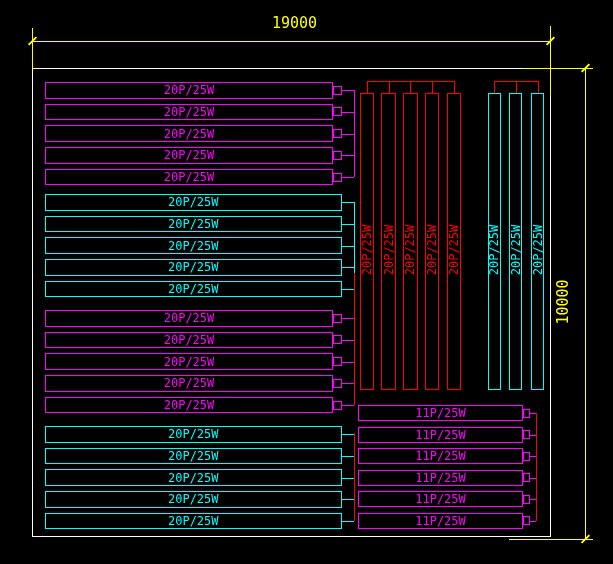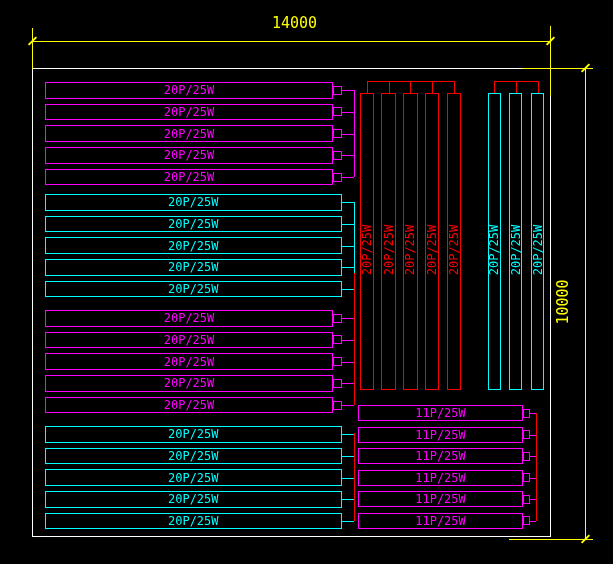--- a/index.html
+++ b/index.html
@@ -33,21 +33,21 @@
 
 <div id="canvas">
 
   <div class="abs" id="border-rect" style="left:32px;top:68px;width:519px;height:469px;border:1px solid #fff;box-sizing:border-box;"></div>
 
   <div class="vline" style="left:32px;top:28px;height:41px;background:#ffff00;"></div>
   <div class="vline" style="left:550px;top:26px;height:70px;background:#ffff00;"></div>
   <div class="hline" style="left:32px;top:41px;width:518px;background:#ffff00;"></div>
   <div class="tick" style="left:27px;top:40px;background:#ffff00;"></div>
   <div class="tick" style="left:545px;top:40px;background:#ffff00;"></div>
-  <div class="dim-label" style="left:272px;top:16px;">14000</div>
+  <div class="dim-label" style="left:272px;top:16px;">19000</div>
 
   <div class="vline" style="left:585px;top:68px;height:471px;background:#ffff00;"></div>
   <div class="hline" style="left:522px;top:68px;width:71px;background:#ffff00;"></div>
   <div class="hline" style="left:509px;top:539px;width:84px;background:#ffff00;"></div>
   <div class="tick" style="left:580px;top:67px;background:#ffff00;"></div>
   <div class="tick" style="left:580px;top:538px;background:#ffff00;"></div>
   <div class="vtext dim-label" style="left:540px;top:294px;width:46px;height:16px;font-size:15px;">10000</div>
 
   <div id="left-racks">
       <div class="bar" style="left: 45px; top: 82px; width: 288px; height: 16.5px; border-color: rgb(255, 0, 255);">

